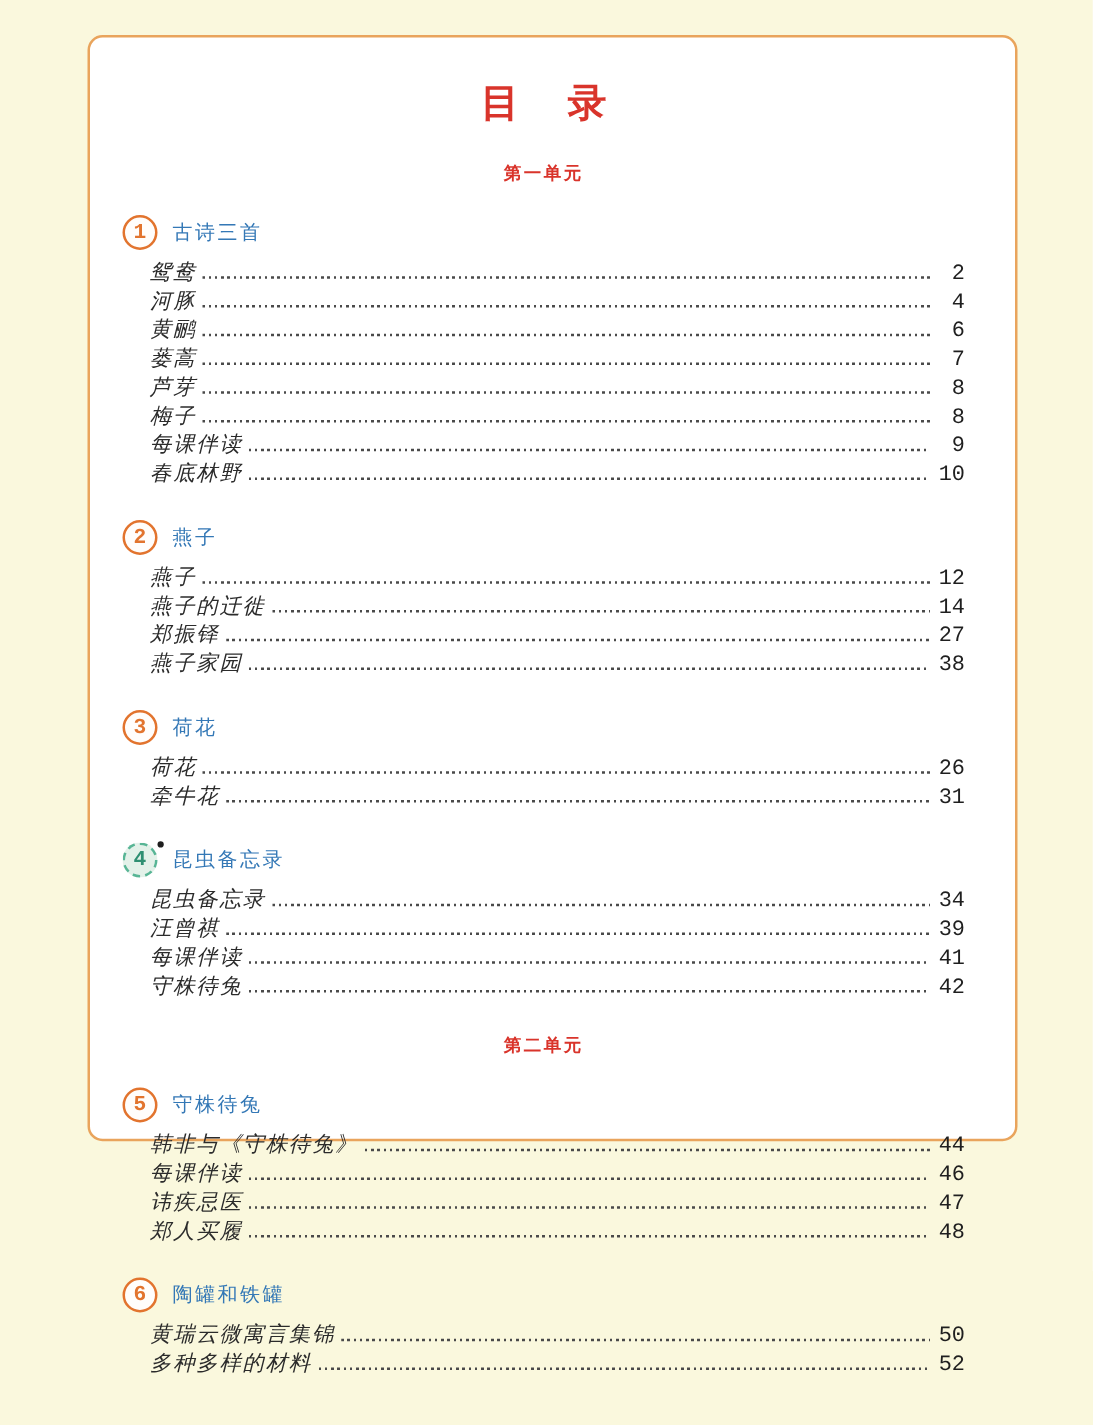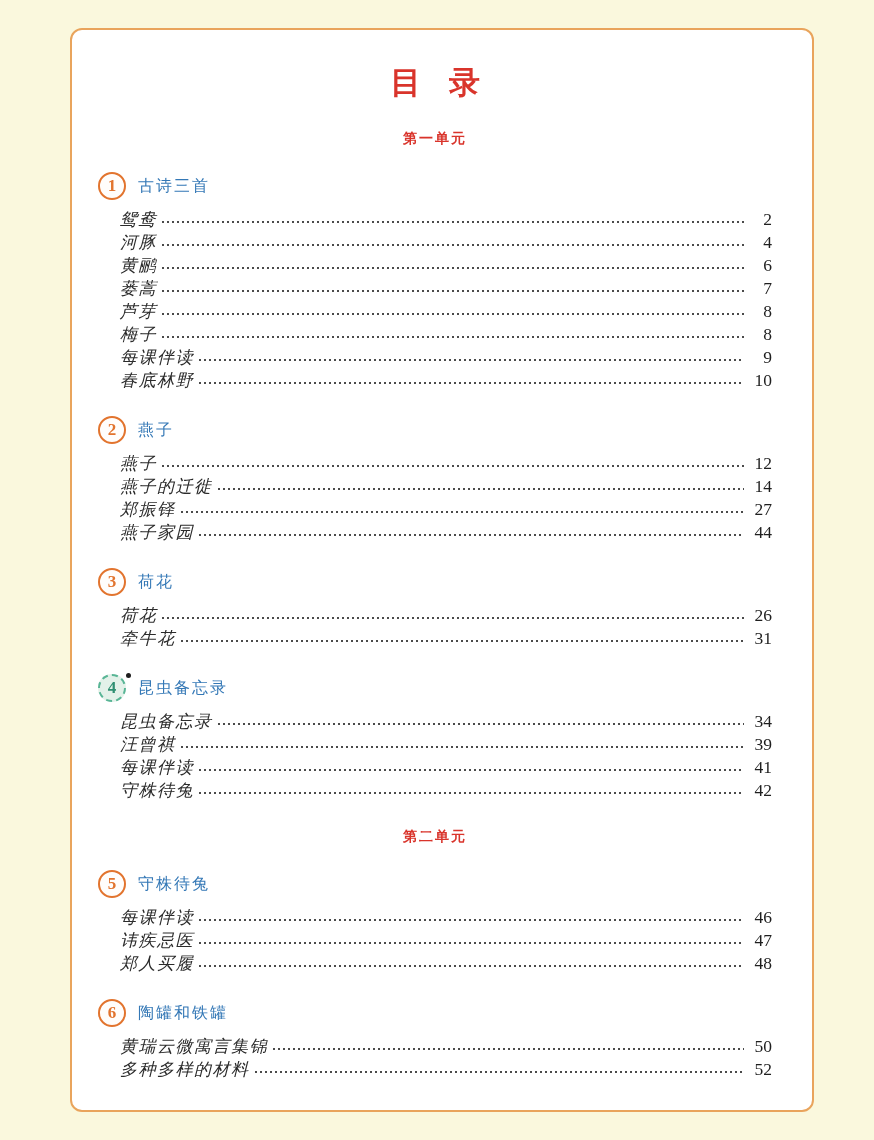--- a/index.html
+++ b/index.html
@@ -18,25 +18,26 @@
   html, body {
     width: 874px; height: 1140px;
     background: var(--bg);
     font-family: "Liberation Serif", "DejaVu Serif", serif;
     position: relative;
     overflow: hidden;
   }
   .page-card {
     position: absolute;
     left: 70px; top: 28px;
-    width: 744px; height: 1084px;
+    width: 744px; height: 885px;
     background: #FFFFFF;
     border: 2px solid var(--card-border);
     border-radius: 12px;
     padding: 24px 40px 20px 26px;
+    font-family: Liberation Mono, monospace;
   }
   .toc-title {
     text-align: center;
     color: var(--red);
     font-size: 31px;
     font-weight: 700;
     letter-spacing: 10px;
     text-indent: 10px;
     margin-top: 8px;
   }
@@ -190,21 +191,21 @@
             <span class="page-num">14</span>
           </div>
           <div class="toc-entry">
             <span class="entry-label">郑振铎</span>
             <span class="leader"></span>
             <span class="page-num">27</span>
           </div>
           <div class="toc-entry">
             <span class="entry-label">燕子家园</span>
             <span class="leader"></span>
-            <span class="page-num">44</span>
+            <span class="page-num">38</span>
           </div>
         </div>
       </div>
       <div class="section">
         <div class="section-head">
           <span class="circle">3</span>
           <span class="section-title">荷花</span>
         </div>
         <div class="items">
           <div class="toc-entry">
@@ -247,20 +248,25 @@
           </div>
         </div>
       </div>
       <div class="unit-label">第二单元</div>
       <div class="section">
         <div class="section-head">
           <span class="circle">5</span>
           <span class="section-title">守株待兔</span>
         </div>
         <div class="items">
+          <div class="toc-entry">
+            <span class="entry-label">韩非与《守株待兔》</span>
+            <span class="leader"></span>
+            <span class="page-num">44</span>
+          </div>
           <div class="toc-entry">
             <span class="entry-label">每课伴读</span>
             <span class="leader"></span>
             <span class="page-num">46</span>
           </div>
           <div class="toc-entry">
             <span class="entry-label">讳疾忌医</span>
             <span class="leader"></span>
             <span class="page-num">47</span>
           </div>

